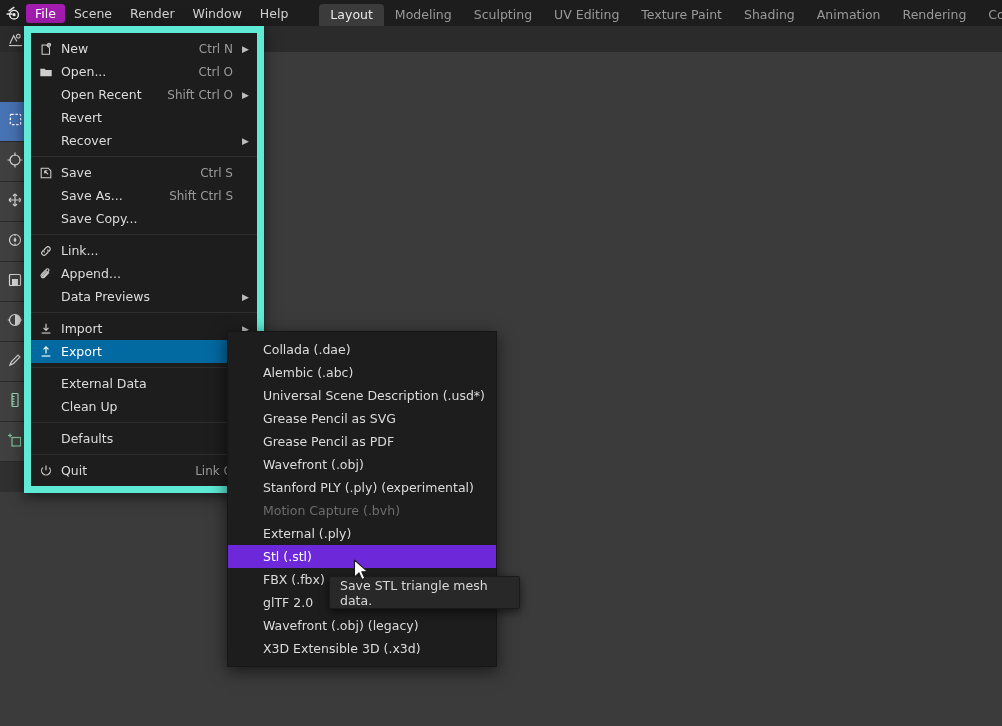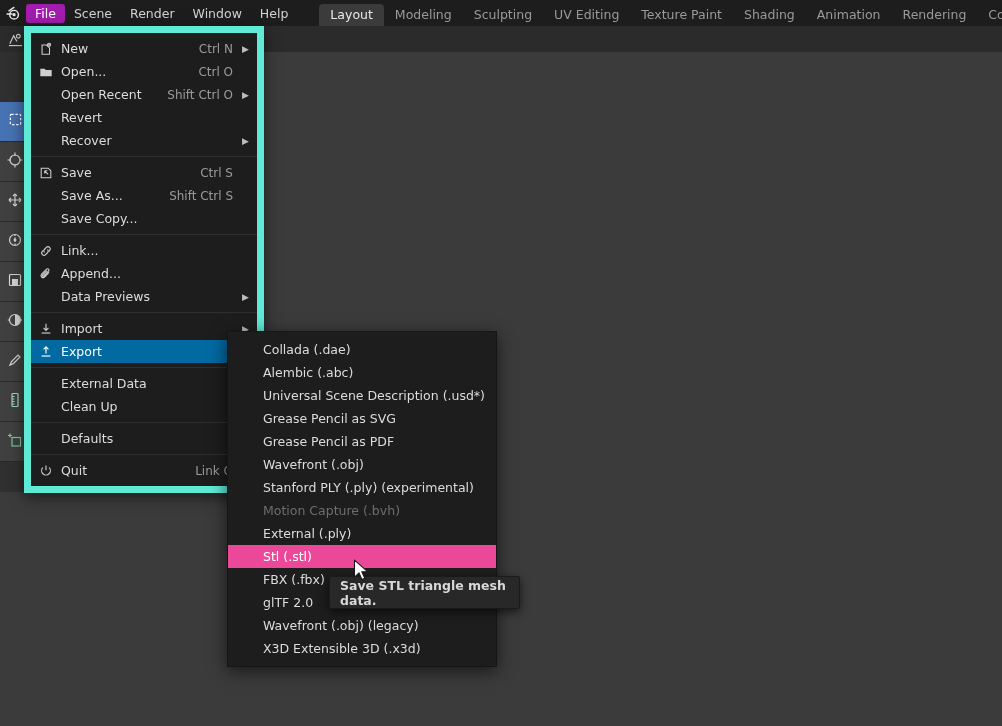--- a/index.html
+++ b/index.html
@@ -208,21 +208,21 @@
     height: 23px;
     display: flex;
     align-items: center;
     padding-left: 35px;
     font-size: 12.5px;
     color: #dcdcdc;
     white-space: nowrap;
     cursor: default;
   }
   .sub-row.hl {
-    background: #ec4899;
+    background: #6d28d9;
     color: #ffffff;
   }
   .sub-row.disabled {
     color: #6d6d6d;
   }
 
   
   #tooltip {
     position: absolute;
     left: 329px;
@@ -233,21 +233,20 @@
     border: 1px solid #1a1a1a;
     border-radius: 2px;
     box-shadow: 0 3px 10px rgba(0,0,0,0.6);
     display: flex;
     align-items: center;
     padding-left: 10px;
     box-sizing: border-box;
     font-size: 12.5px;
     color: #d8d8d8;
     z-index: 70;
-    font-weight: bold;
   }
 
   
   #cursor {
     position: absolute;
     left: 353px;
     top: 559px;
     z-index: 90;
     pointer-events: none;
   }

